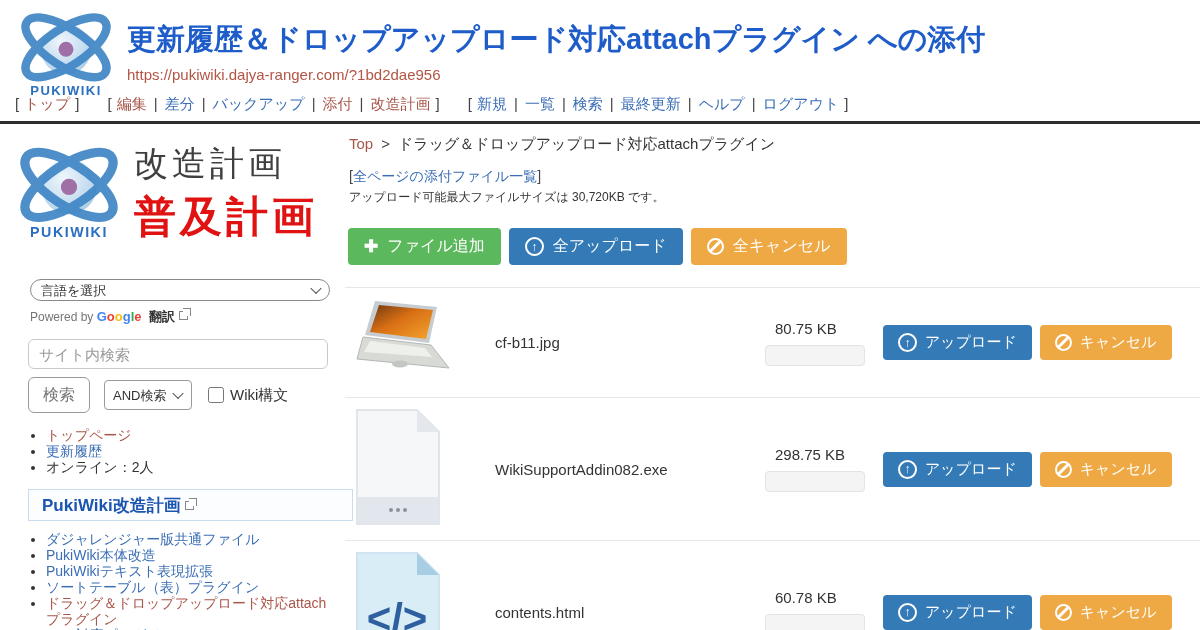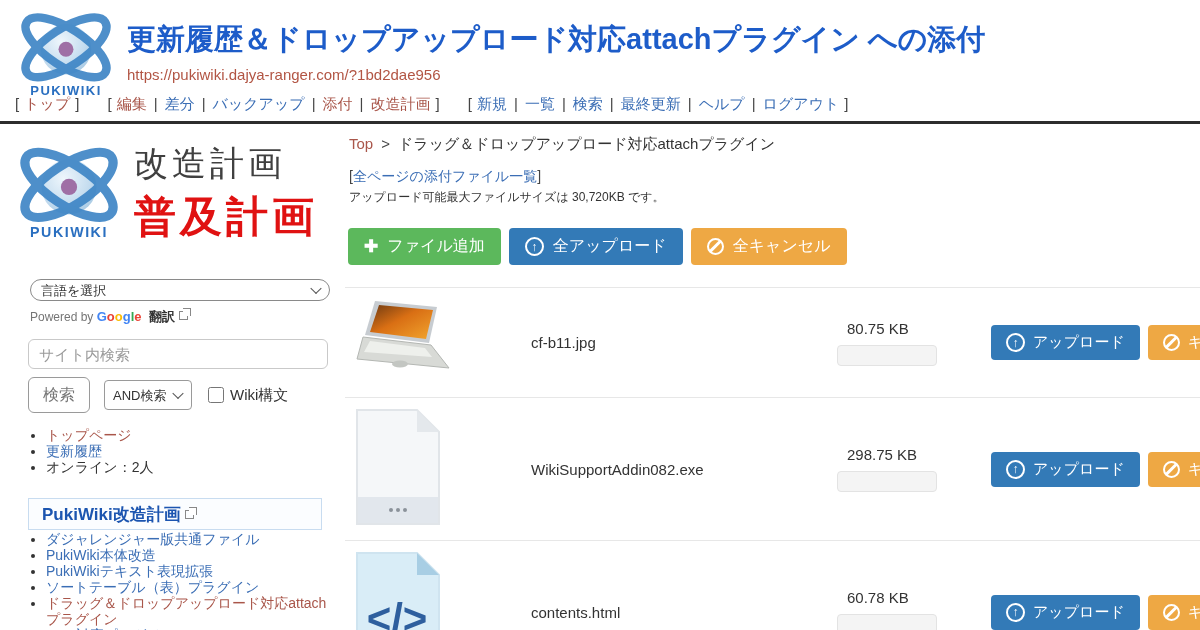--- a/index.html
+++ b/index.html
@@ -57,23 +57,23 @@
   .mode-select { width:88px; height:30px; font-size:13px; padding:0 8px;
     border:1px solid #9a9a9a; border-radius:4px; margin-left:14px; }
   .wiki-check { width:16px; height:16px; margin-left:16px; }
   .wiki-label { font-size:15px; color:#333; margin-left:6px; }
 
   .side-list { list-style:disc; margin-left:46px; font-size:14px; line-height:16px; }
   .side-list li { margin-bottom:0; }
   .list1 { position:absolute; left:0; top:300px; right:6px; }
   .list2 { position:absolute; left:0; top:404px; right:6px; }
 
-  .section-box { position:absolute; left:28px; top:362px; width:294px; height:32px;
+  .section-box { position:absolute; left:28px; top:362px; width:325px; height:32px;
     border:1px solid #c8dcf0; background:#fbfdff; display:flex; align-items:center;
-    padding-left:13px;margin-top:9px; }
+    padding-left:13px; }
   .section-box a { font-size:17px; font-weight:bold; color:#1c55b0; }
 
   .ext-icon { display:inline-block; position:relative; width:9px; height:9px;
     border:1px solid #888; margin-left:4px; vertical-align:1px; }
   .ext-icon::after { content:""; position:absolute; left:3px; top:-4px; width:7px; height:7px;
     border-top:1px solid #888; border-right:1px solid #888; background:#fff; }
 
   
   .main { position:absolute; left:345px; top:127px; width:855px; height:503px; }
   .breadcrumb { position:absolute; left:4px; top:8px; font-size:15px; color:#333; }
@@ -92,21 +92,21 @@
 
   .plus-glyph { font-size:17px; font-weight:bold; line-height:1; }
   .circle-up { position:relative; width:19px; height:19px; border:2px solid #fff;
     border-radius:50%; display:inline-flex; align-items:center; justify-content:center;
     font-size:12px; font-weight:bold; line-height:1; }
   .no-sign { position:relative; width:17px; height:17px; border:2.5px solid #fff; border-radius:50%; }
   .no-sign::after { content:""; position:absolute; left:-1px; top:5px; width:14px; height:2.5px;
     background:#fff; transform:rotate(-45deg); }
 
   .file-table { position:absolute; left:0; top:160px; width:855px; }
-  .file-row { display:flex; align-items:center; border-top:1px solid #e7e7e7;gap:36px; }
+  .file-row { display:flex; align-items:center; border-top:1px solid #e7e7e7; }
   .row-1 { height:110px; } .row-2 { height:143px; } .row-3 { height:143px; }
   .cell-icon { width:150px; padding-left:10px; flex:none; }
   .cell-name { width:270px; flex:none; font-size:15px; color:#333; }
   .cell-meta { width:118px; flex:none; }
   .size-text { font-size:15px; color:#333; margin:0 0 8px 10px; }
   .progress { width:100px; height:21px; background:#f4f4f4; border:1px solid #e3e3e3; border-radius:4px; }
   .cell-buttons { display:flex; gap:8px; flex:none; }
 </style>
 </head>
 <body>

